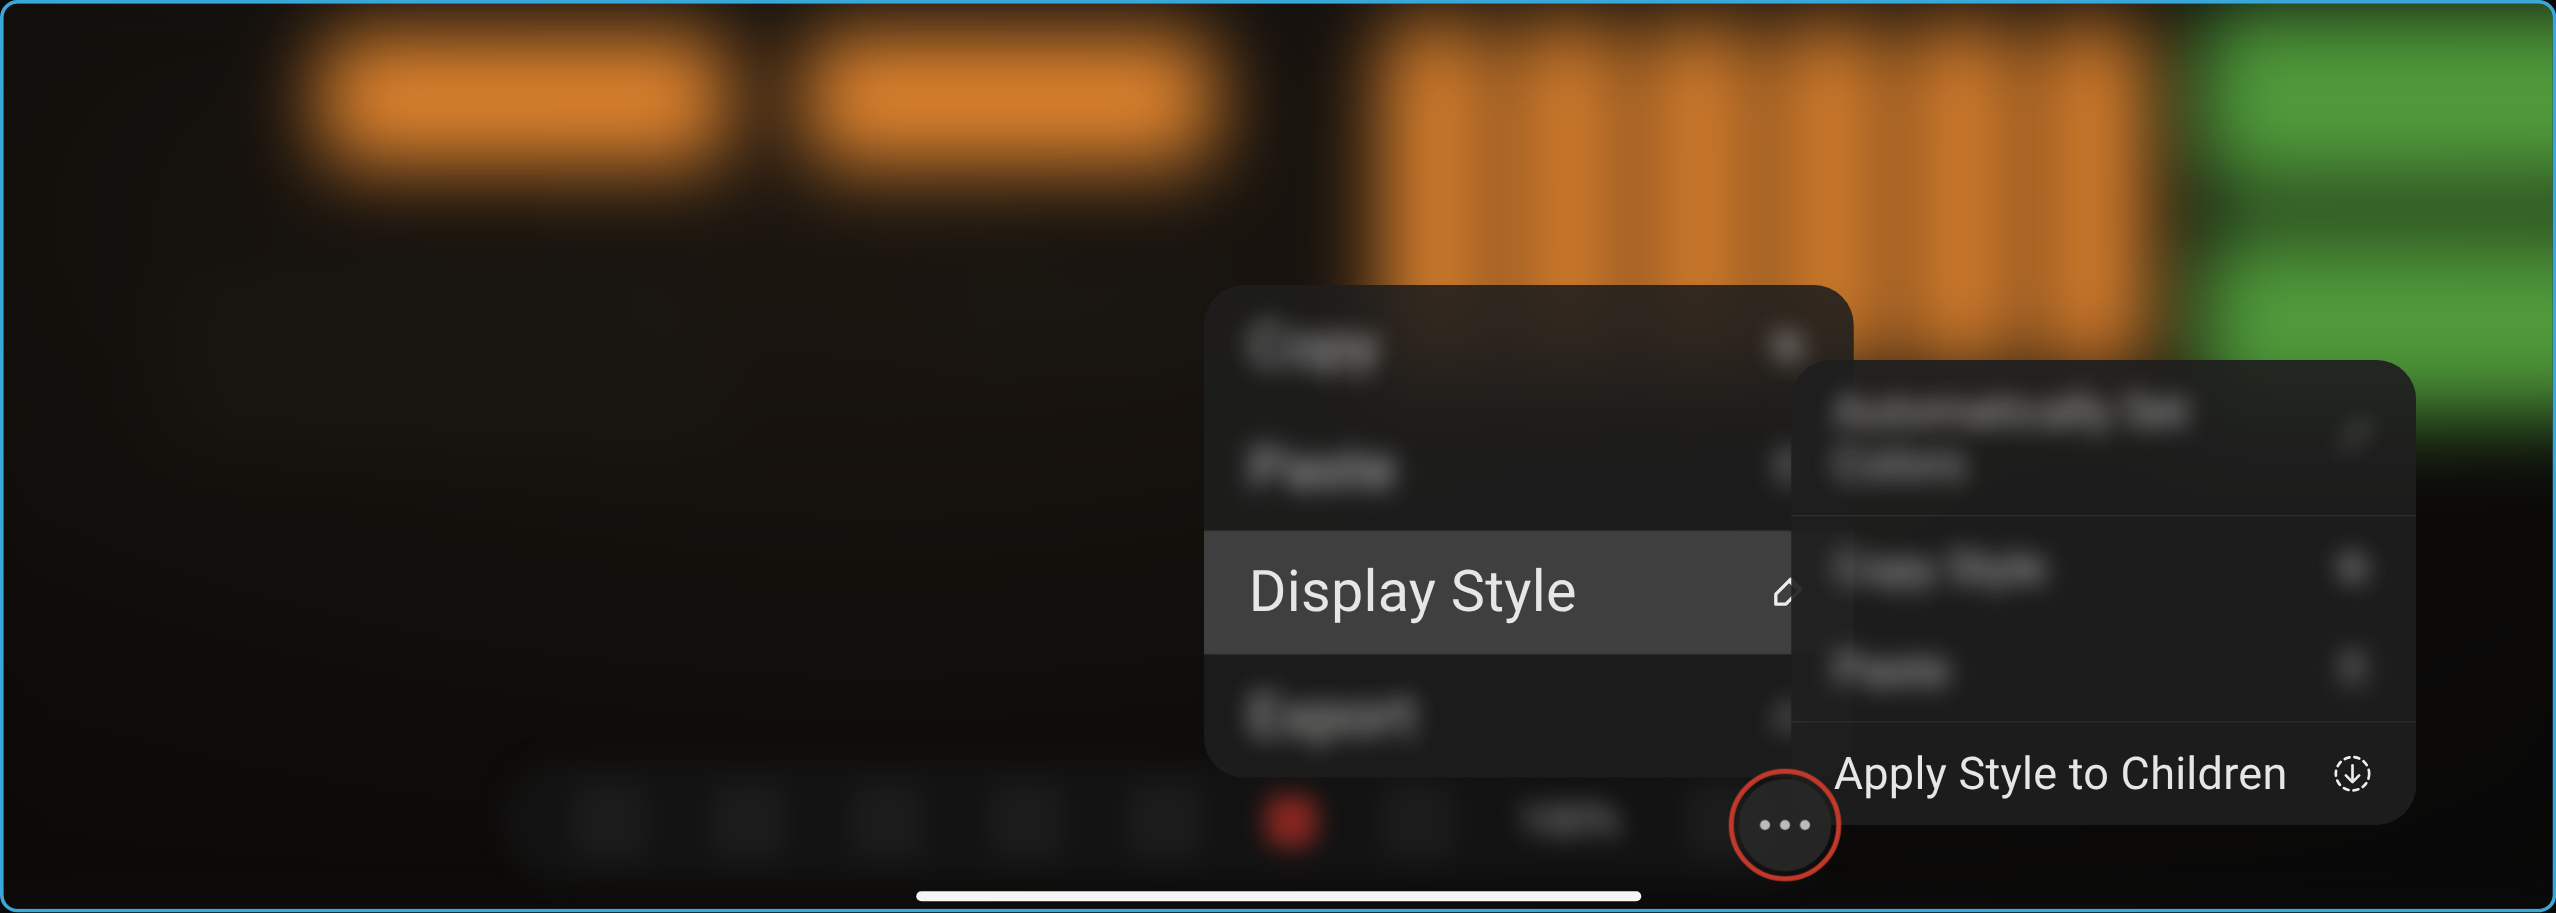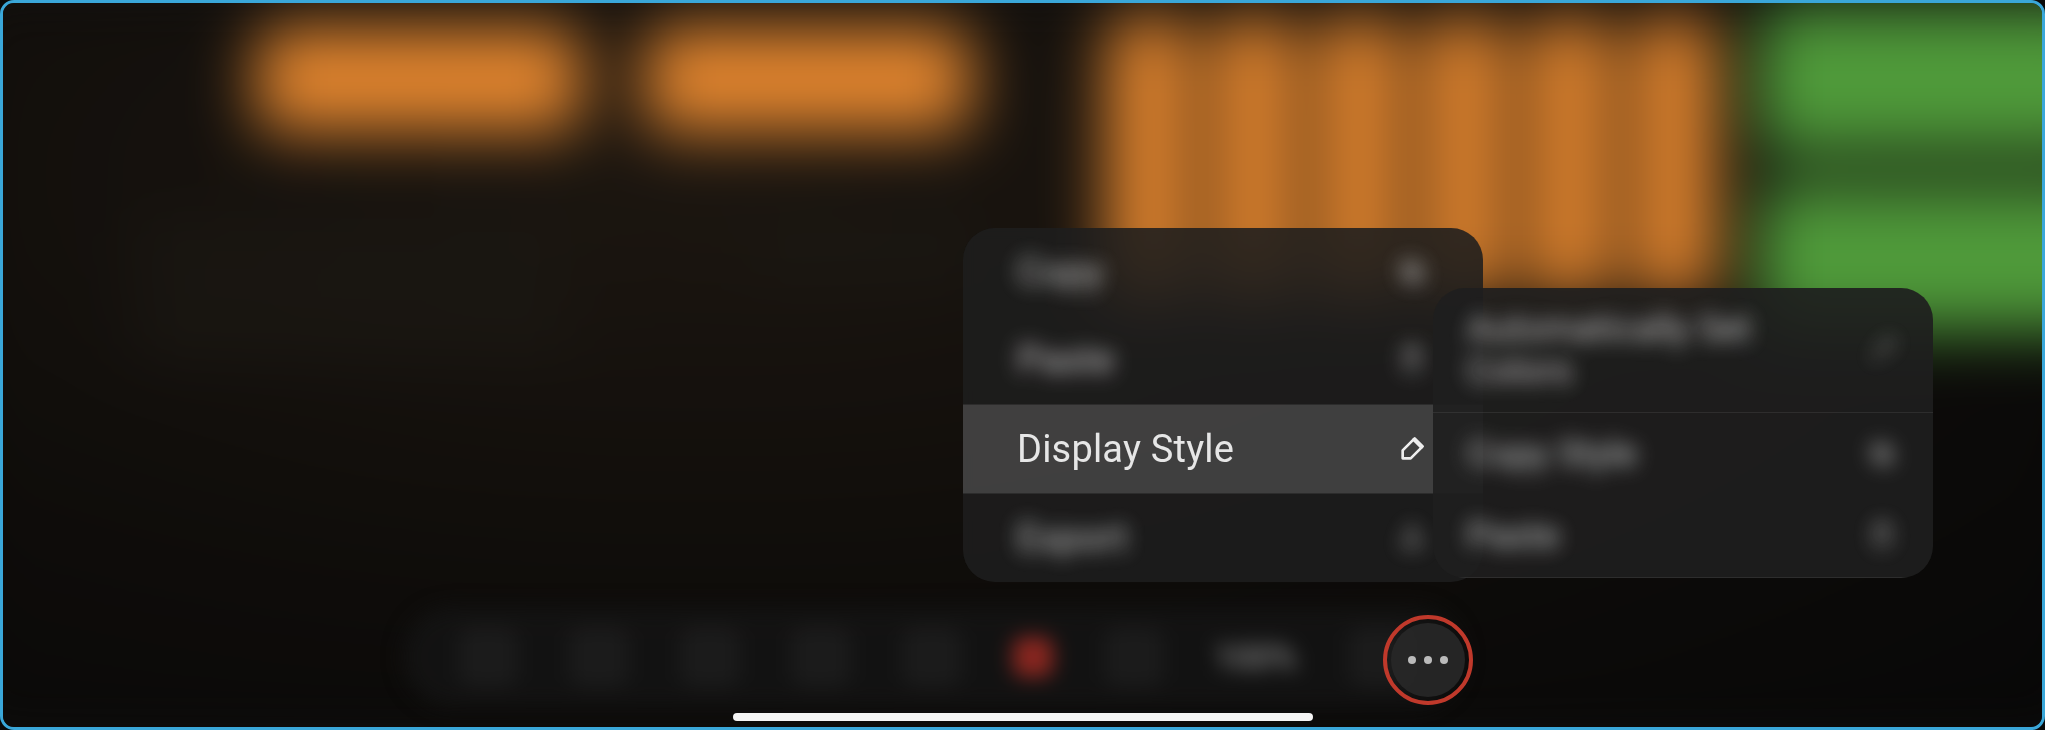--- a/index.html
+++ b/index.html
@@ -94,23 +94,23 @@
     top: 225px;
     width: 520px;
     background: rgba(30,30,30,0.88);
     border-radius: 32px;
     backdrop-filter: blur(6px);
     overflow:hidden;
     z-index:40;
   }
   .menu-item {
     display:flex; align-items:center; justify-content:space-between;
-    padding: 22px 54px;
+    padding: 22px 36px;
     color:#e6e6e6;
-    font-size: 38px;
+    font-size: 46px;
     font-weight: 400;
     letter-spacing: 0.2px;
   }
   .menu-item.blurred { filter: blur(10px); opacity:0.85; }
   .menu-item.selected { background: rgba(95,95,95,0.55); }
   .menu-sep { height:1px; background: rgba(255,255,255,0.08); margin: 0; }
   .menu-icon {
     width:34px; height:34px; flex:0 0 34px;
     display:flex; align-items:center; justify-content:center;
     color:#ddd;
@@ -252,17 +252,27 @@
     <div class="menu-item blurred">
       <span>Paste</span>
       <span class="menu-icon">
         <svg viewBox="0 0 24 24" width="28" height="28" fill="none" stroke="#ccc" stroke-width="2">
             <rect x="6" y="4" width="12" height="16" rx="2"></rect>
             <rect x="9" y="2" width="6" height="4" rx="1"></rect>
           </svg>
       </span>
     </div>
     <div class="menu-sep"></div>
+    <div class="menu-item sharp">
+      <span>Apply Style to Children</span>
+      <span class="menu-icon">
+        <svg viewBox="0 0 24 24" width="32" height="32" fill="none" stroke="#eee" stroke-width="1.6" stroke-linecap="round" stroke-linejoin="round">
+          <circle cx="12" cy="12" r="10" stroke-dasharray="3 3"></circle>
+          <path d="M12 7v8"></path>
+          <path d="M8 13l4 4 4-4"></path>
+        </svg>
+      </span>
+    </div>
   </div>
 
   <div class="home-indicator"></div>
 
 </div>
 
 </body></html>

